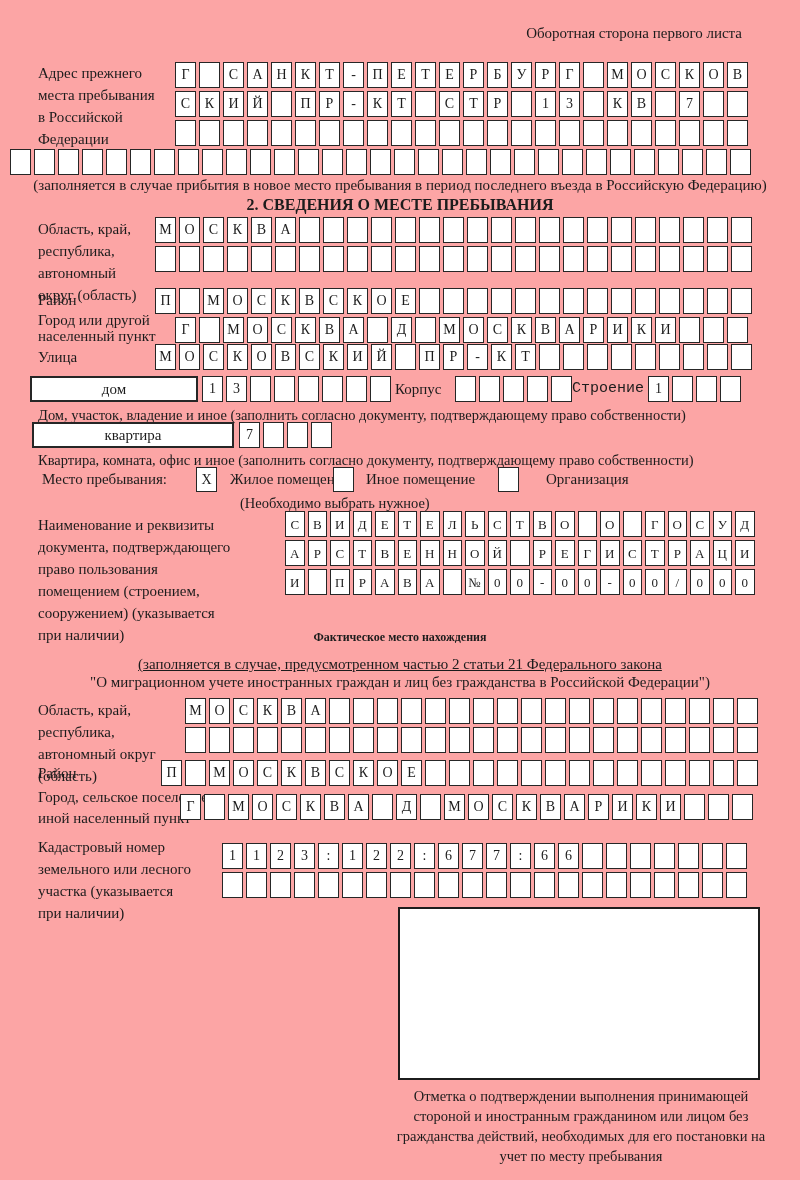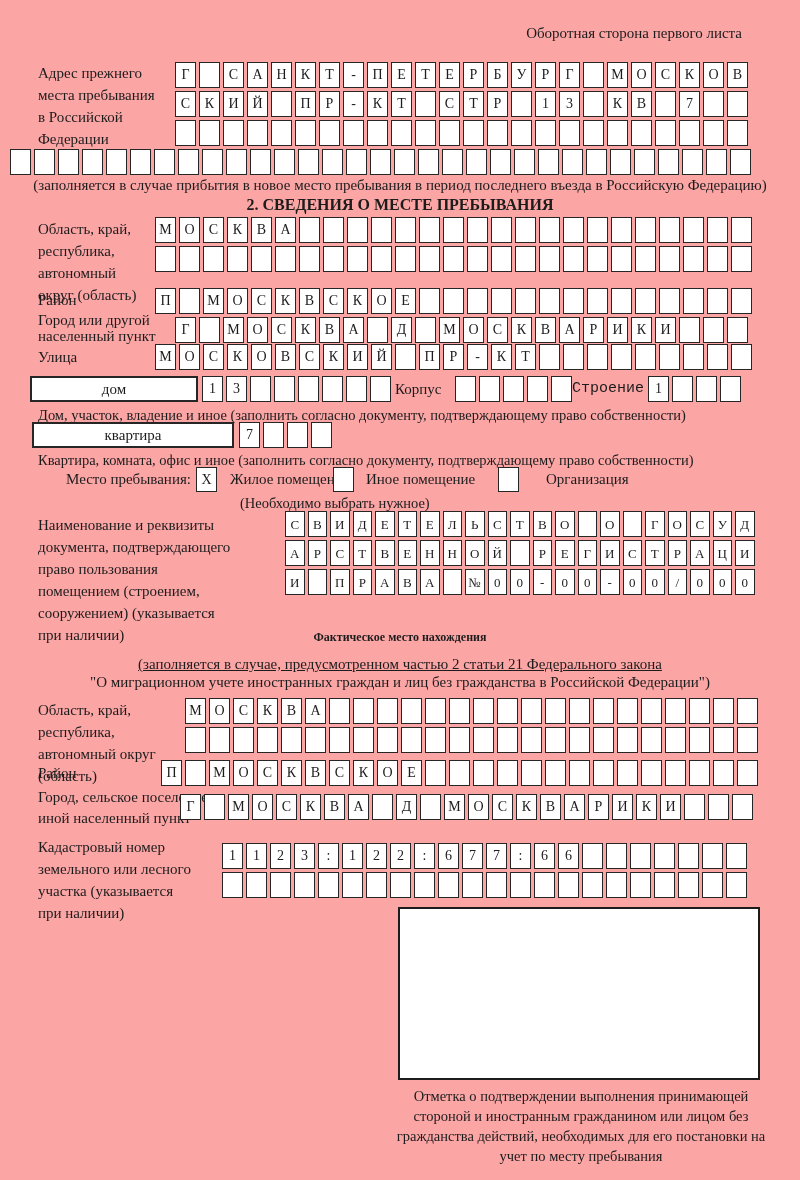--- a/index.html
+++ b/index.html
@@ -331,21 +331,21 @@
 
   <div class="abs bigbox" style="top:422px;left:32px;width:202px;">квартира</div>
   <div class="abs cells" style="top:422px;left:239px;">
       <span class="cell">7</span>
       <span class="cell"></span>
       <span class="cell"></span>
       <span class="cell"></span>
     </div>
   <div class="abs lbl-sm" style="top:450px;left:38px;">Квартира, комната, офис и иное (заполнить согласно документу, подтверждающему право собственности)</div>
 
-  <div class="abs lbl" style="top:468px;left:42px;margin-left:24px;">Место пребывания:</div>
+  <div class="abs lbl" style="top:468px;left:42px;">Место пребывания:</div>
   <span class="abs cbox" style="top:467px;left:196px;">X</span>
   <div class="abs lbl" style="top:468px;left:230px;">Жилое помещение</div>
   <span class="abs cbox" style="top:467px;left:333px;"></span>
   <div class="abs lbl" style="top:468px;left:366px;">Иное помещение</div>
   <span class="abs cbox" style="top:467px;left:498px;"></span>
   <div class="abs lbl" style="top:468px;left:546px;">Организация</div>
   <div class="abs lbl-sm" style="top:493px;left:240px;">(Необходимо выбрать нужное)</div>
 
   <div class="abs lbl" style="top:514px;left:38px;width:245px;">Наименование и реквизиты
 документа, подтверждающего

